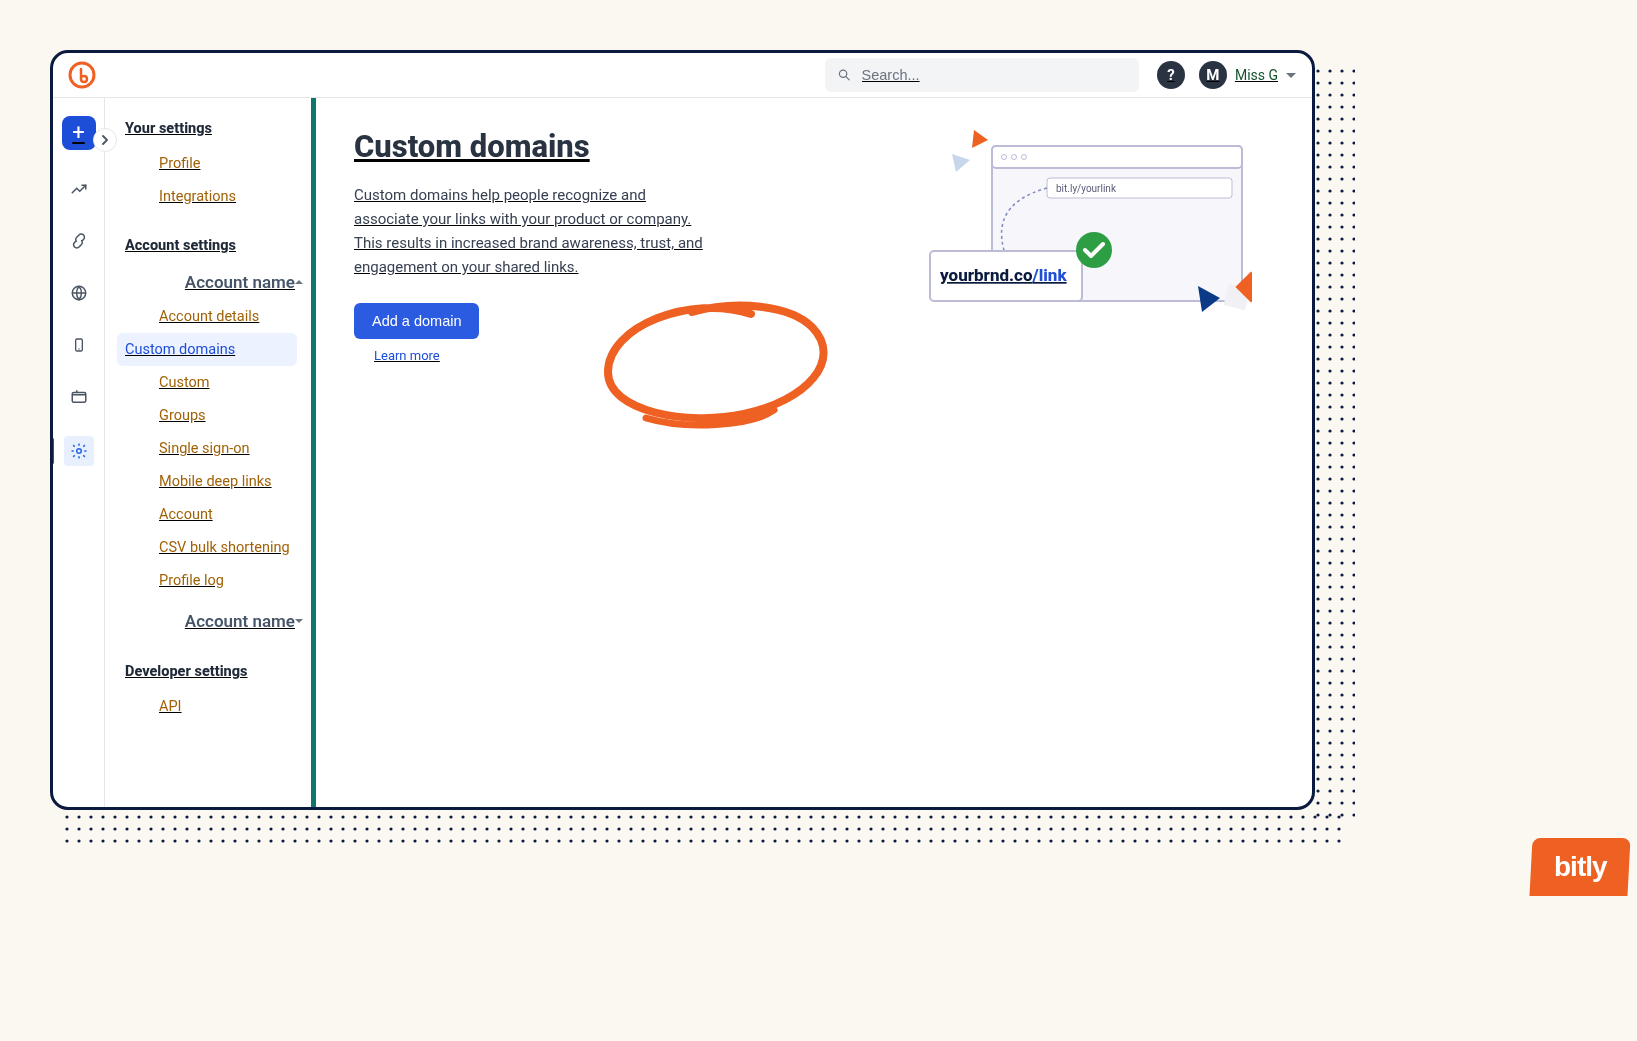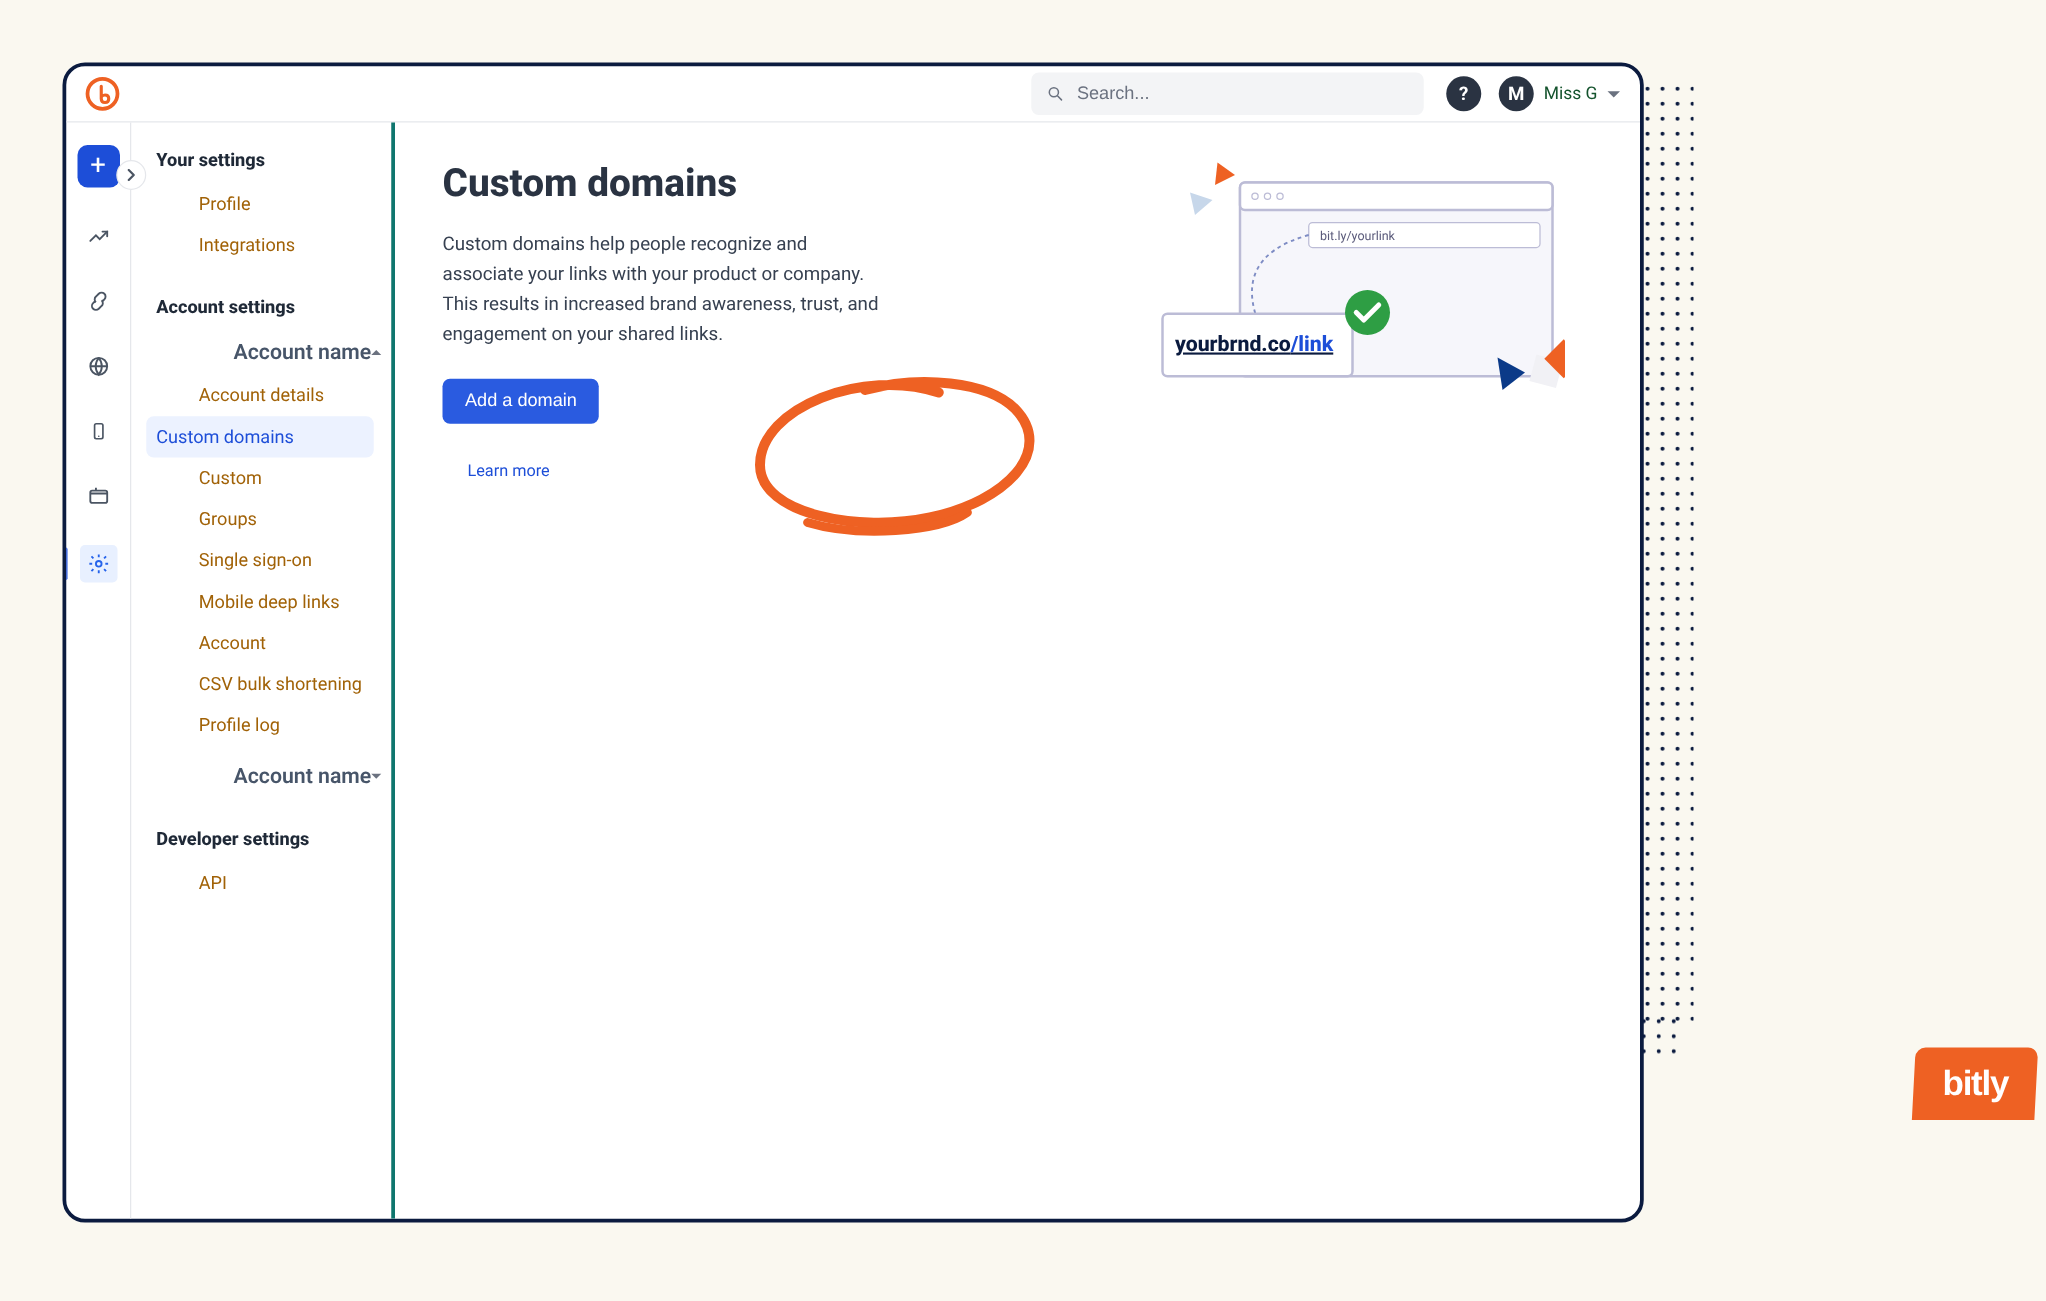--- a/index.html
+++ b/index.html
@@ -9,27 +9,28 @@
     width: 1637px;
     height: 1041px;
     position: relative;
     overflow: hidden;
   }
   .app-window {
     position: absolute;
     top: 50px;
     left: 50px;
     width: 1265px;
-    height: 928px;
+    height: 760px;
     background: #fff;
     border: 3px solid #0b1b3f;
     border-radius: 18px;
     overflow: hidden;
     display: flex;
     flex-direction: column;
+    text-decoration: underline;
   }
   .top-bar {
     height: 45px;
     border-bottom: 1px solid #e5e7eb;
     display: flex;
     align-items: center;
     padding: 0 12px;
     gap: 8px;
     position: relative;
   }
@@ -147,21 +148,21 @@
     border: 1px solid #e5e7eb;
     border-radius: 50%;
     display: flex;
     align-items: center;
     justify-content: center;
     color: #4b5563;
     z-index: 5;
   }
   .sidebar {
     width: 211px;
-    border-right: 3px solid #0f766e;
+    border-right: 5px solid #0f766e;
     padding: 18px 8px 1px 20px;
     overflow-y: auto;
   }
   .sb-heading {
     font-size: 14.5px;
     font-weight: 800;
     color: #1f2937;
     margin: 4px 0 10px 0;
   }
   .sb-item {
@@ -217,21 +218,21 @@
   }
   .primary-btn {
     background: #2a5be0;
     color: #fff;
     border: none;
     padding: 10px 18px;
     border-radius: 6px;
     font-size: 14.5px;
     cursor: pointer;
     margin-top: 10px;
-    margin-bottom: 27px;
+    margin-bottom: 6px;
   }
   .link {
     color: #1d4ed8;
     font-size: 13px;
     text-decoration: none;
     cursor: pointer;
     margin-left: 20px;
   }
   .illus {
     position: absolute;

